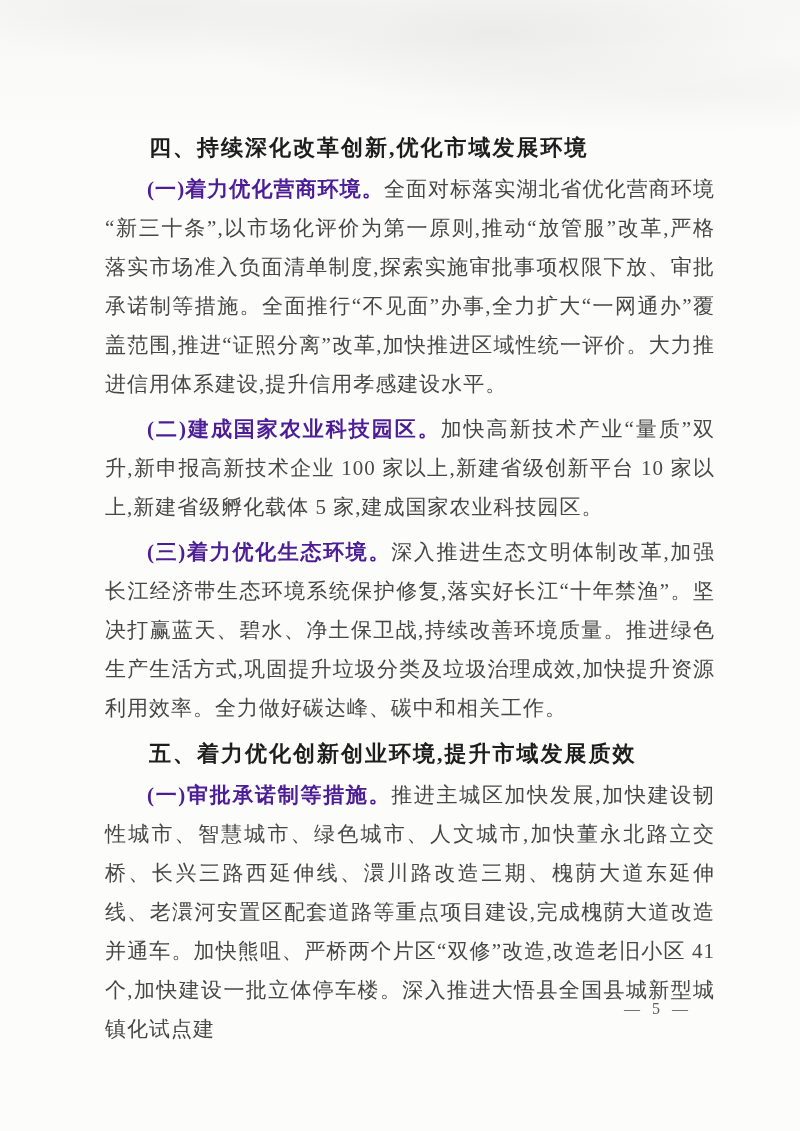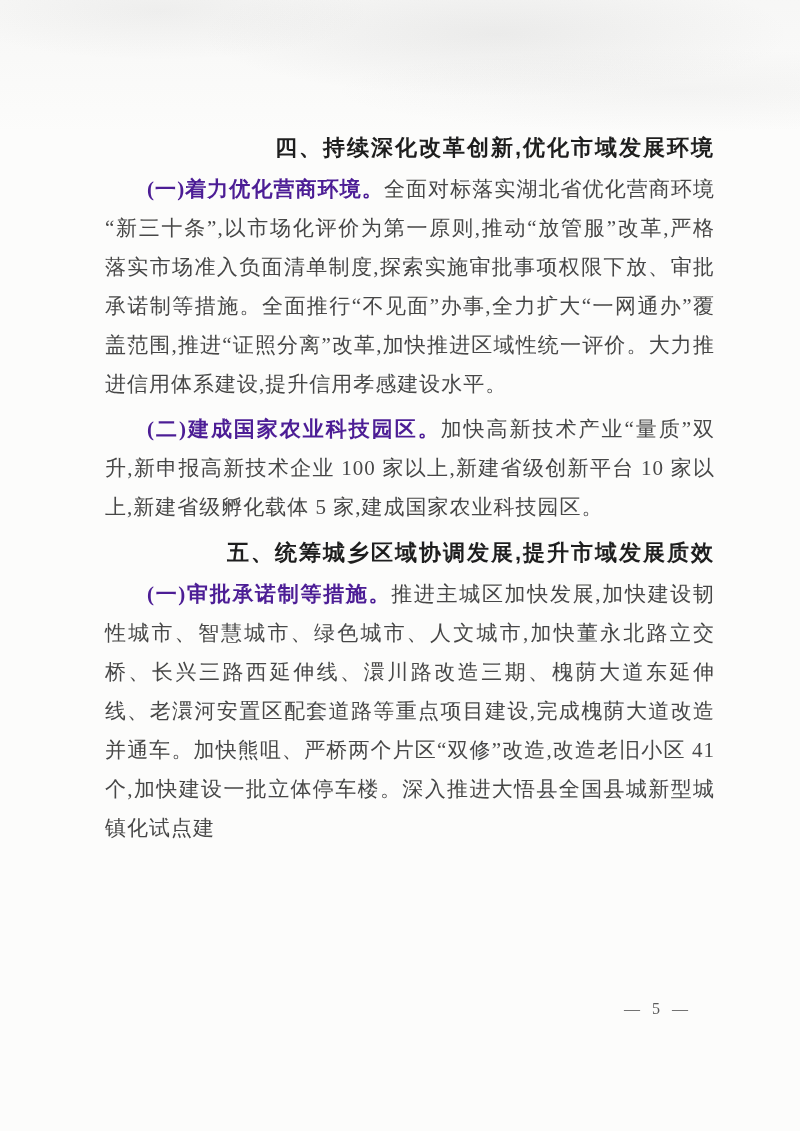--- a/index.html
+++ b/index.html
@@ -30,29 +30,28 @@
       radial-gradient(ellipse 500px 60px at 85% 8%, rgba(130,130,130,0.06), rgba(130,130,130,0) 70%),
       linear-gradient(180deg, rgba(150,150,150,0.05) 0%, rgba(150,150,150,0) 12%);
   }
   .content {
     position: absolute;
     left: 105px;
     top: 128px;
     width: 610px;
   }
   .section-heading {
-    font-family: Liberation Sans, sans-serif;
+    font-family: Liberation Serif, serif;
     font-weight: 700;
     color: #1e1e1e;
     font-size: 22px;
     line-height: 40px;
     letter-spacing: 2px;
     text-indent: 2em;
     margin: 0 0 2px 0;
-    text-align: right;
   }
   .section-heading.second {
     margin-top: 4px;
   }
   .para {
     font-size: 21px;
     line-height: 39px;
     letter-spacing: 1px;
     text-align: justify;
     text-indent: 2em;
@@ -77,21 +76,22 @@
 
 <div class="page">
   <div class="content">
 
     <h2 class="section-heading">四、持续深化改革创新,优化市域发展环境</h2>
 
     <p class="para"><span class="lead">(一)着力优化营商环境。</span><span>全面对标落实湖北省优化营商环境“新三十条”,以市场化评价为第一原则,推动“放管服”改革,严格落实市场准入负面清单制度,探索实施审批事项权限下放、审批承诺制等措施。全面推行“不见面”办事,全力扩大“一网通办”覆盖范围,推进“证照分离”改革,加快推进区域性统一评价。大力推进信用体系建设,提升信用孝感建设水平。</span></p>
 
     <p class="para"><span class="lead">(二)建成国家农业科技园区。</span><span>加快高新技术产业“量质”双升,新申报高新技术企业 100 家以上,新建省级创新平台 10 家以上,新建省级孵化载体 5 家,建成国家农业科技园区。</span></p>
 
+    <p class="para"><span class="lead">(三)着力优化生态环境。</span><span>深入推进生态文明体制改革,加强长江经济带生态环境系统保护修复,落实好长江“十年禁渔”。坚决打赢蓝天、碧水、净土保卫战,持续改善环境质量。推进绿色生产生活方式,巩固提升垃圾分类及垃圾治理成效,加快提升资源利用效率。全力做好碳达峰、碳中和相关工作。</span></p>
 
-    <h2 class="section-heading second">五、统筹城乡区域协调发展,提升市域发展质效</h2>
+    <h2 class="section-heading second">五、着力优化创新创业环境,提升市域发展质效</h2>
 
     <p class="para"><span class="lead">(一)审批承诺制等措施。</span><span>推进主城区加快发展,加快建设韧性城市、智慧城市、绿色城市、人文城市,加快董永北路立交桥、长兴三路西延伸线、澴川路改造三期、槐荫大道东延伸线、老澴河安置区配套道路等重点项目建设,完成槐荫大道改造并通车。加快熊咀、严桥两个片区“双修”改造,改造老旧小区 41 个,加快建设一批立体停车楼。深入推进大悟县全国县城新型城镇化试点建</span></p>
 
   </div>
 
   <div class="page-number">— 5 —</div>
 </div>
 
 </body></html>

